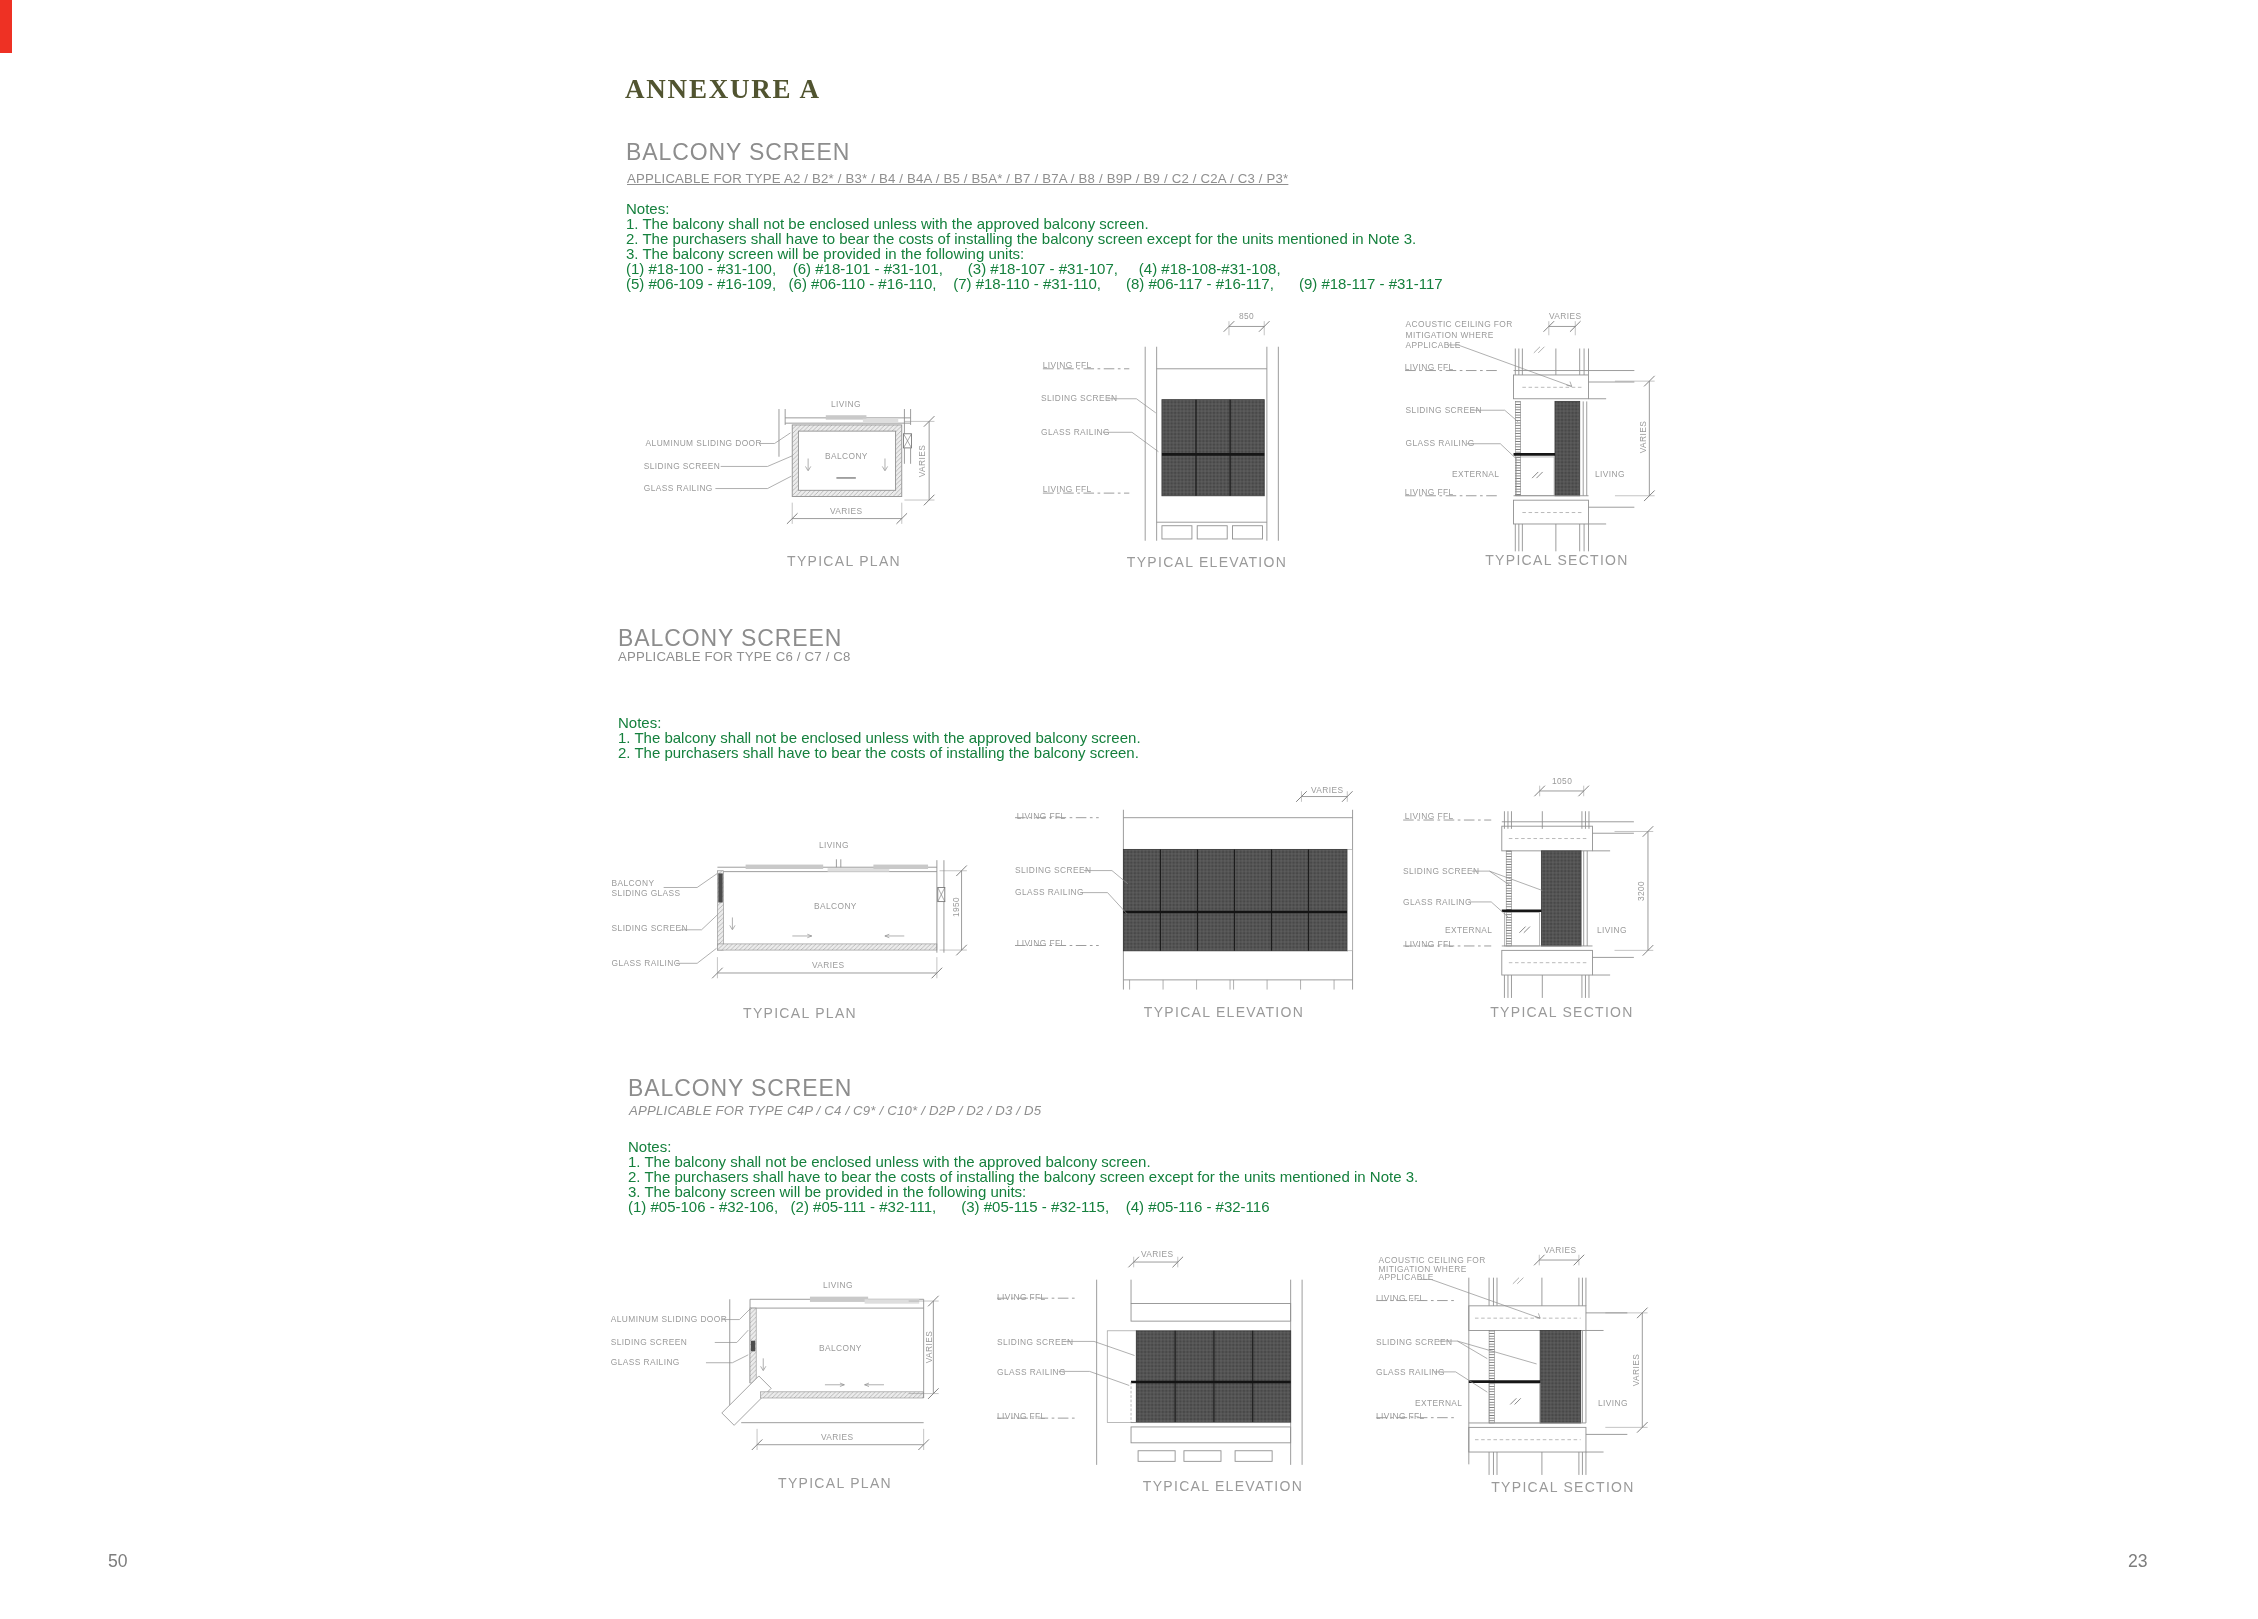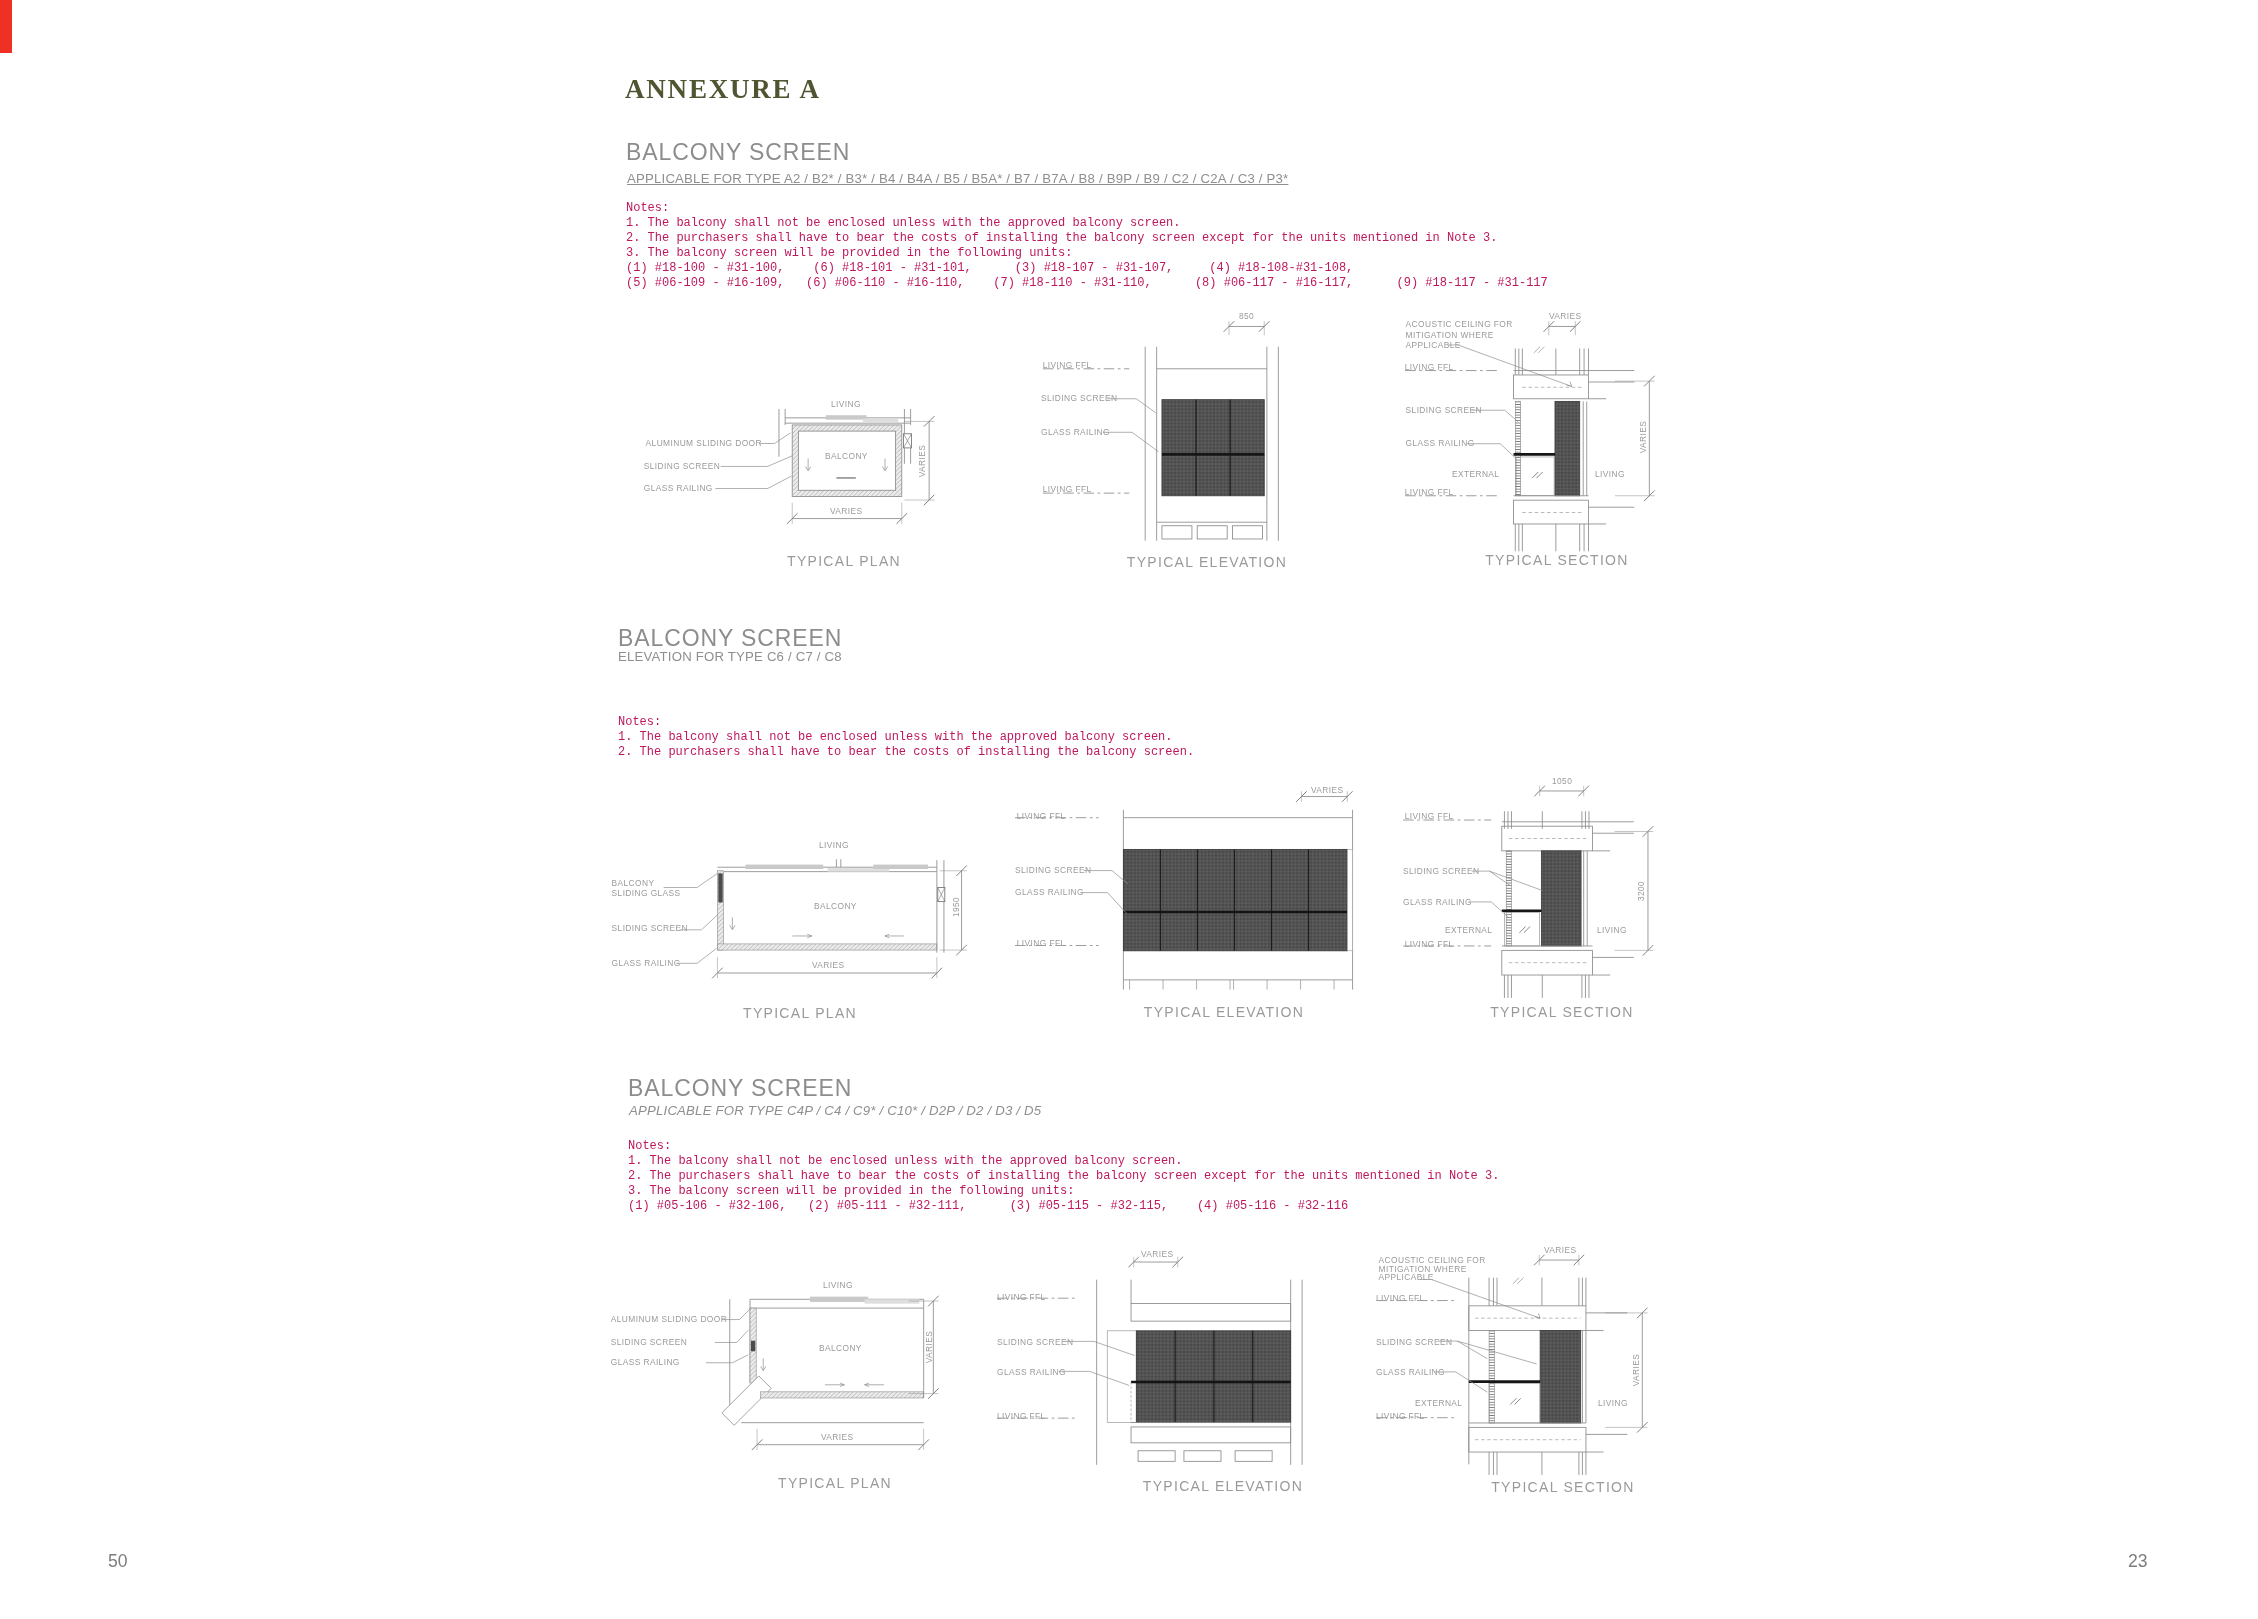--- a/index.html
+++ b/index.html
@@ -3,21 +3,21 @@
 <meta charset="utf-8">
 <style>
   html,body{margin:0;padding:0;background:#ffffff;}
   .page{position:relative;width:2258px;height:1620px;background:#fff;overflow:hidden;
         font-family:"Liberation Sans",sans-serif;}
   .red-mark{position:absolute;left:0;top:0;width:11.5px;height:53px;background:#ee3124;}
   .annex-title{position:absolute;left:625px;top:74px;font-family:"Liberation Serif",serif;
         font-weight:700;font-size:27px;letter-spacing:1.8px;color:#515430;}
   .sec-heading{position:absolute;font-size:23px;letter-spacing:0.9px;color:#8d8d8d;font-weight:400;}
   .applicable{position:absolute;font-size:13.2px;color:#8f8f8f;letter-spacing:0.2px;white-space:pre;}
-  .notes{position:absolute;font-size:12px;line-height:15px;color:#be185d;font-family:Liberation Mono, monospace;}
+  .notes{position:absolute;font-size:15px;line-height:15px;color:#15803d;}
   .notes .note{white-space:pre;}
   .dwg{position:absolute;}
   .dwg svg{position:absolute;left:0;top:0;}
   .lbl{position:absolute;font-size:8.4px;line-height:9.7px;color:#9a9a9a;letter-spacing:0.4px;white-space:nowrap;}
   .dim{font-size:8.4px;color:#9a9a9a;}
   .rot{transform:translate(-50%,-50%) rotate(-90deg);}
   .cap{position:absolute;font-size:14px;letter-spacing:1.3px;color:#9a9a9a;width:176px;text-align:center;white-space:nowrap;}
   .pageno{position:absolute;font-size:17.6px;color:#7d7d7d;}
   #s1-h{left:626px;top:139px;} #s1-a{left:627px;top:171px;text-decoration:underline;} #s1-n{left:626px;top:201px;}
   #s2-h{left:618px;top:625px;} #s2-a{left:618px;top:649px;} #s2-n{left:618px;top:715px;}
@@ -175,21 +175,21 @@
     <div class="lbl" style="left:2.6px;top:106px">SLIDING SCREEN</div>
     <div class="lbl" style="left:2.6px;top:139px">GLASS RAILING</div>
     <div class="lbl" style="left:49px;top:170px">EXTERNAL</div>
     <div class="lbl" style="left:192px;top:170px">LIVING</div>
     <div class="lbl" style="left:1.8px;top:188px">LIVING FFL</div>
     <div class="lbl dim rot" style="left:241px;top:137px">VARIES</div>
     <div class="cap" style="left:66px;top:252px">TYPICAL SECTION</div>
   </div>
 
   <div class="sec-heading" id="s2-h">BALCONY SCREEN</div>
-  <div class="applicable" id="s2-a">ELEVATION FOR TYPE C6 / C7 / C8</div>
+  <div class="applicable" id="s2-a">APPLICABLE FOR TYPE C6 / C7 / C8</div>
   <div class="notes" id="s2-n">
     <div class="note">Notes:</div>
     <div class="note">1. The balcony shall not be enclosed unless with the approved balcony screen.</div>
     <div class="note">2. The purchasers shall have to bear the costs of installing the balcony screen.</div>
   </div>
 
   <div class="dwg" id="dD">
     <svg width="379" height="221" viewBox="0 0 430 250">
       <defs>
           <pattern id="pbD" width="5" height="5" patternUnits="userSpaceOnUse">

